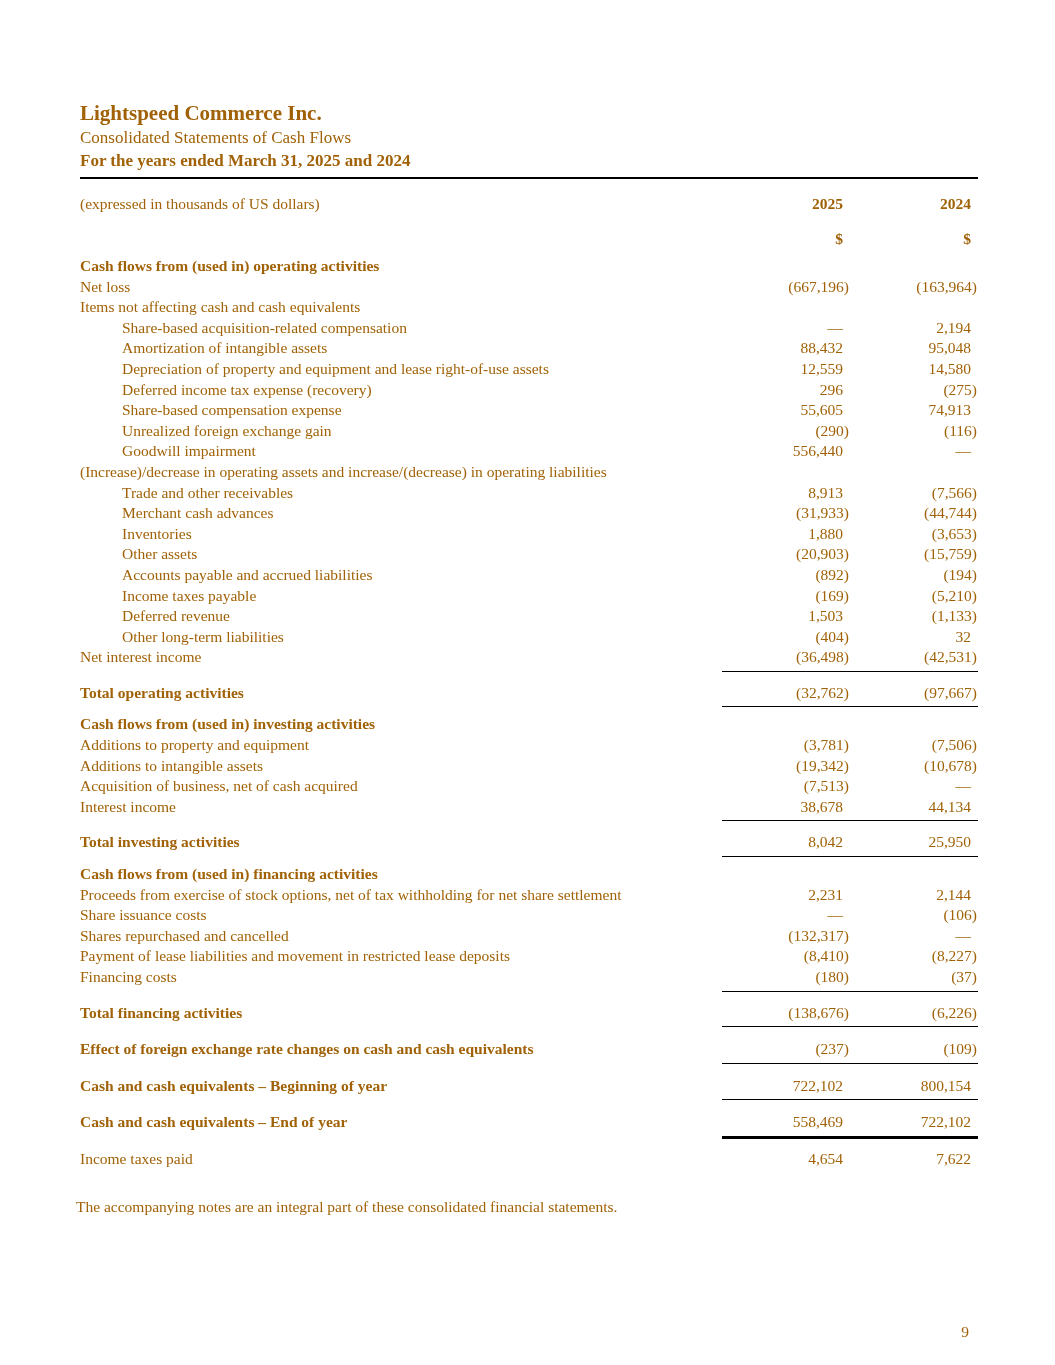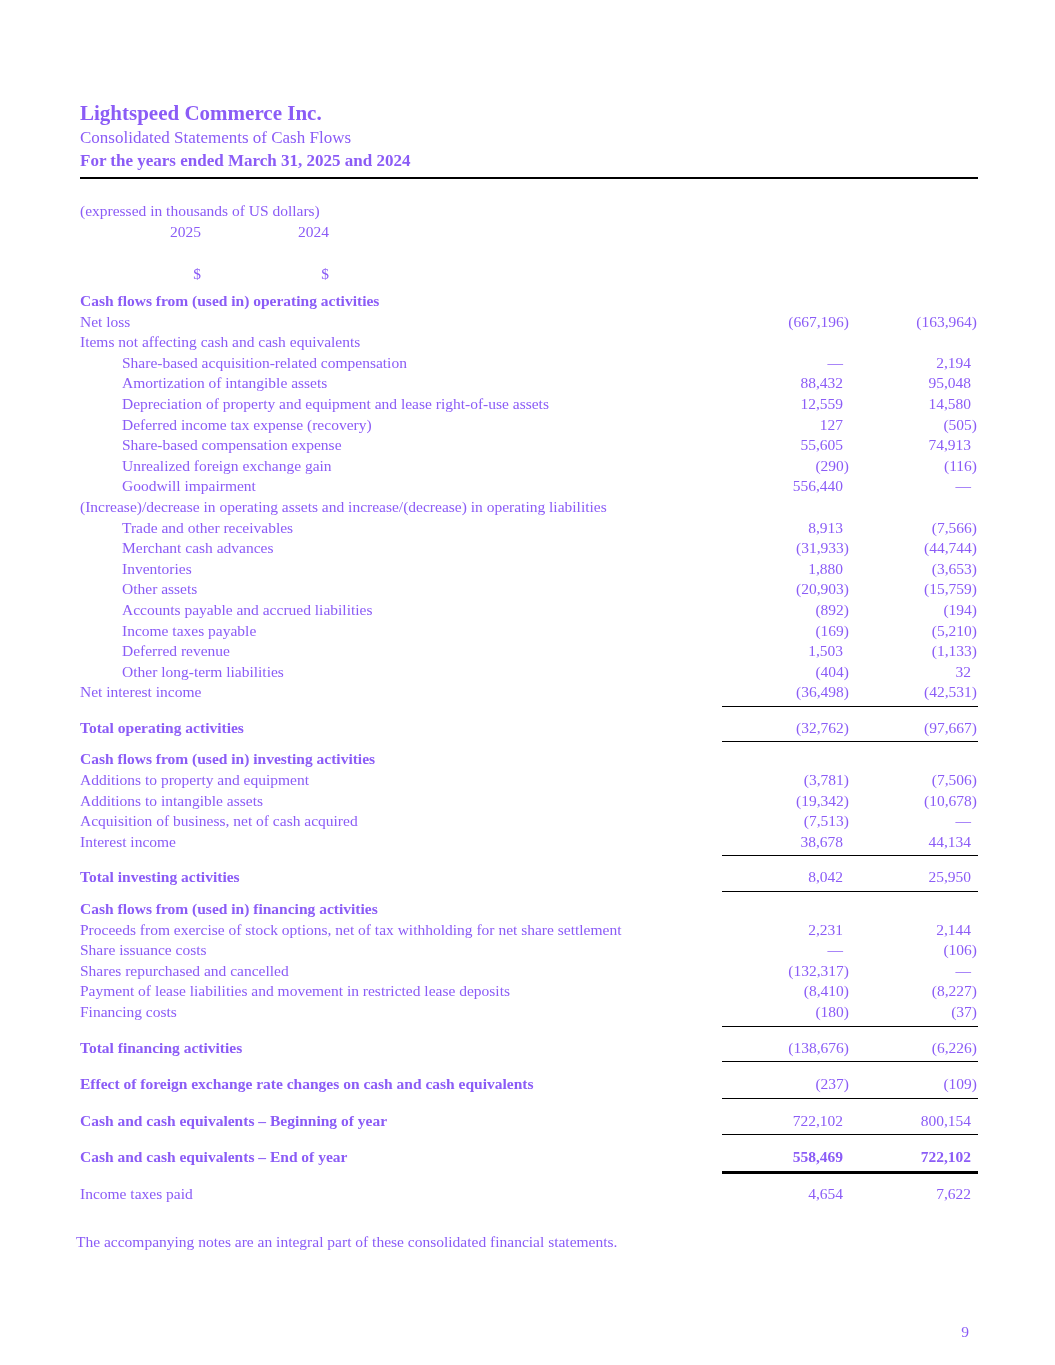--- a/index.html
+++ b/index.html
@@ -1,45 +1,45 @@
 <!DOCTYPE html>
 <html><head>
 <meta charset="utf-8">
 <style>
   html,body { margin:0; padding:0; background:#e8e8e8; }
   .page {
     width:1055px; height:1365px; margin:0 auto; background:#ffffff;
-    font-family:"Liberation Serif", serif; color:#8b5cf6;
+    font-family:"Liberation Serif", serif; color:#a16207;
     position:relative; box-sizing:border-box;
     padding:100px 77px 0 80px;
   }
   .company   { font-size:21px; font-weight:bold; line-height:26px; }
   .subtitle  { font-size:17px; line-height:23px; }
   .period    { font-size:17px; font-weight:bold; line-height:23px;
                padding-bottom:5px; border-bottom:2.5px solid #000; }
 
-  .meta-row  { display:flex; margin-top:21px; font-size:15.5px; line-height:21px;flex-direction:column; }
+  .meta-row  { display:flex; margin-top:14px; font-size:15.5px; line-height:21px; }
   .units     { flex:1; }
   .vals      { width:256px; flex:none; display:flex; }
   .cell      { width:128px; text-align:right; box-sizing:border-box; }
-  .colhead   { font-weight:normal; padding-right:7px; }
+  .colhead   { font-weight:bold; padding-right:7px; }
 
   .rows      { margin-top:4px; }
   .row       { display:flex; font-size:15.5px; line-height:20.6px; }
   .row .label{ flex:1; padding-right:8px; }
   .row.indent .label { padding-left:42px; }
   .row.section .label,
   .row.total .label,
   .row.emphasis .label { font-weight:bold; }
   .row.section  { margin-top:7px; }
   .row.total    { margin-top:11px; }
   .row.emphasis { margin-top:12px; }
   .rows .row:last-child { margin-top:10px; }
   .row.rule-single .vals { border-bottom:1.6px solid #000; padding-bottom:3px; }
-  .row.rule-thick  .vals { border-bottom:3.2px solid #000; padding-bottom:3px;font-weight:bold; }
+  .row.rule-thick  .vals { border-bottom:3.2px solid #000; padding-bottom:3px; }
   .cell.pr-num   { padding-right:7px; }
   .cell.pr-paren { padding-right:1px; }
 
   .footnote { margin-top:26px; margin-left:-4px; font-size:15.5px; line-height:21px; }
   .pageno   { position:absolute; right:86px; bottom:24px; font-size:15.5px; }
 </style>
 </head>
 <body>
 
 <div class="page">
@@ -103,22 +103,22 @@
       <div class="row indent">
         <div class="label">Depreciation of property and equipment and lease right-of-use assets</div>
         <div class="vals">
           <div class="cell pr-num">12,559</div>
           <div class="cell pr-num">14,580</div>
         </div>
       </div>
       <div class="row indent">
         <div class="label">Deferred income tax expense (recovery)</div>
         <div class="vals">
-          <div class="cell pr-num">127</div>
-          <div class="cell pr-paren">(505)</div>
+          <div class="cell pr-num">296</div>
+          <div class="cell pr-paren">(275)</div>
         </div>
       </div>
       <div class="row indent">
         <div class="label">Share-based compensation expense</div>
         <div class="vals">
           <div class="cell pr-num">55,605</div>
           <div class="cell pr-num">74,913</div>
         </div>
       </div>
       <div class="row indent">

